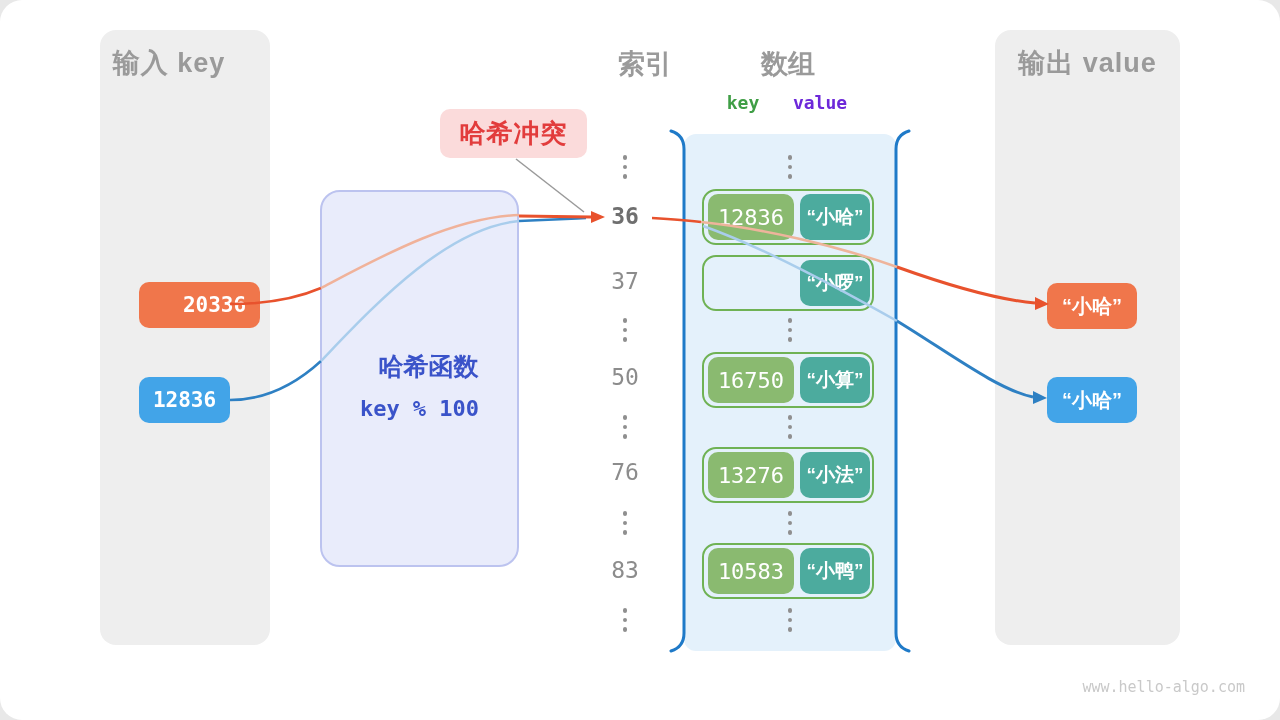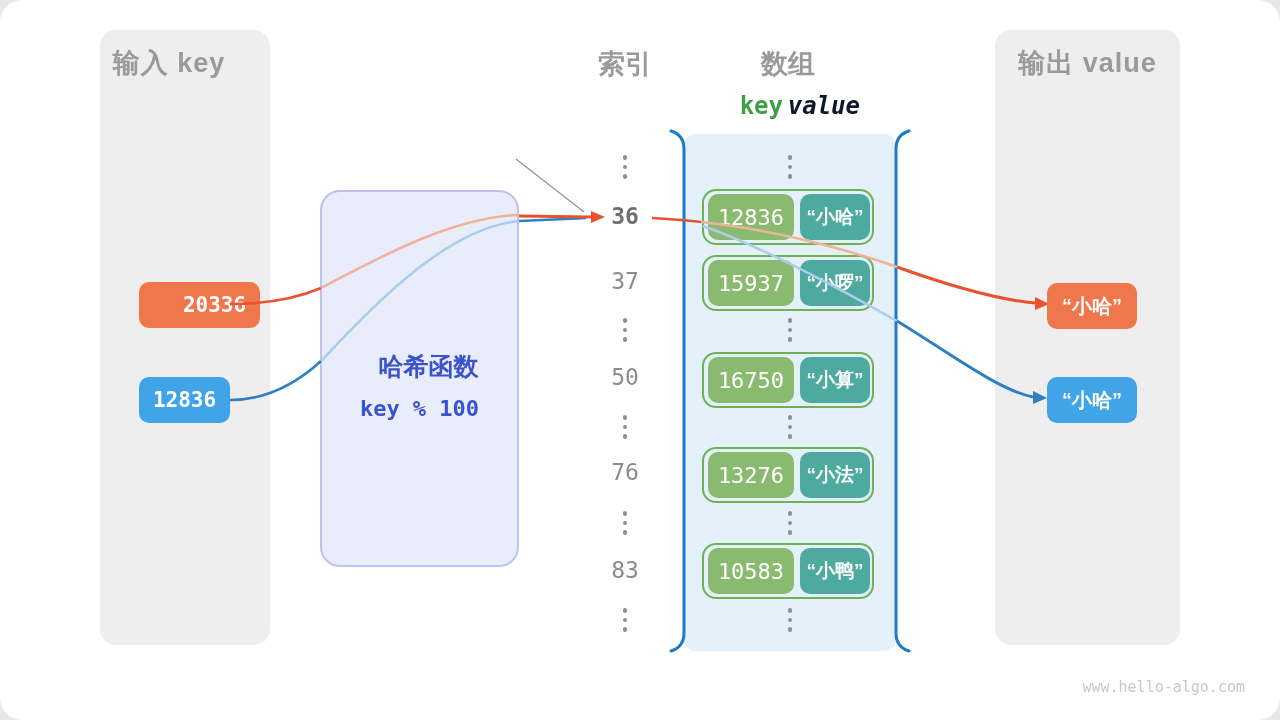--- a/index.html
+++ b/index.html
@@ -31,24 +31,24 @@
   .hash-formula { left:320px; top:396px; width:199px; text-align:center;
     color:#3a53c9; font-size:22px; font-weight:600;
     font-family:"DejaVu Sans Mono", monospace; }
   .badge {
     left:440px; top:109px; width:147px; height:49px; background:#fbdbdb;
     border-radius:10px; display:flex; align-items:center; justify-content:center;
     color:#e23c3c; font-size:26px; font-weight:bold; letter-spacing:1px;
   }
   .col-header { color:#9a9a9a; font-weight:bold; font-size:27px;
     text-align:center; width:100px; }
-  .kv-label { font-family:"DejaVu Sans Mono", monospace; font-size:24px;
-    font-weight:600; width:80px; text-align:right; }
+  .kv-label { font-family:"DejaVu Sans Mono", monospace; font-size:18px;
+    font-weight:600; width:80px; text-align:center; }
   .kv-label.key   { color:#3f9e45; }
-  .kv-label.value { color:#0f172a;font-style:italic; }
+  .kv-label.value { color:#6d28d9; }
   .index-label {
     width:60px; text-align:center; color:#8c8c8c; font-size:23px;
     font-family:"DejaVu Sans Mono", monospace;
   }
   .index-label.bold { font-weight:bold; color:#6f6f6f; }
   .array-fill {
     left:684px; top:134px; width:212px; height:517px;
     background:#e4f1fb; border-radius:12px;
   }
   .pair-row {
@@ -87,22 +87,23 @@
 
   <div class="abs panel" style="left:995px; top:30px; width:185px; height:615px;"></div>
   <div class="abs panel-title" style="left:995px; top:45px; width:185px;">输出 value</div>
   <div class="abs chip orange" style="left:1047px; top:283px; width:90px; font-family:'Liberation Sans',sans-serif; font-size:20px;">“小哈”</div>
   <div class="abs chip blue" style="left:1047px; top:377px; width:90px; font-family:'Liberation Sans',sans-serif; font-size:20px;">“小哈”</div>
 
   <div class="abs hash-box"></div>
   <div class="abs hash-title">哈希函数</div>
   <div class="abs hash-formula">key % 100</div>
 
-
-  <div class="abs col-header" style="left:575px; top:46px;">索引</div>
+  <div class="abs badge">哈希冲突</div>
+
+  <div class="abs col-header" style="left:595px; top:46px;">索引</div>
   <div class="abs col-header" style="left:738px; top:46px;">数组</div>
   <div class="abs kv-label key" style="left:703px; top:92px;">key</div>
   <div class="abs kv-label value" style="left:780px; top:92px;">value</div>
 
   <div class="abs dots" style="left:617px; top:155px;">
       <i></i>
       <i></i>
       <i></i>
     </div>
   <div class="abs index-label bold" style="left:595px; top:203px;">36</div>
@@ -137,21 +138,20 @@
       <i></i>
       <i></i>
       <i></i>
     </div>
 
   <div class="abs pair-row" style="top:189px;">
     <div class="pair-key">12836</div>
     <div class="pair-value">“小哈”</div>
   </div>
   <div class="abs pair-row" style="top:255px;">
-    <div class="pair-key">15937</div>
     <div class="pair-value">“小啰”</div>
   </div>
   <div class="abs dots" style="left:782px; top:318px;">
       <i></i>
       <i></i>
       <i></i>
     </div>
   <div class="abs pair-row" style="top:352px;">
     <div class="pair-key">16750</div>
     <div class="pair-value">“小算”</div>

